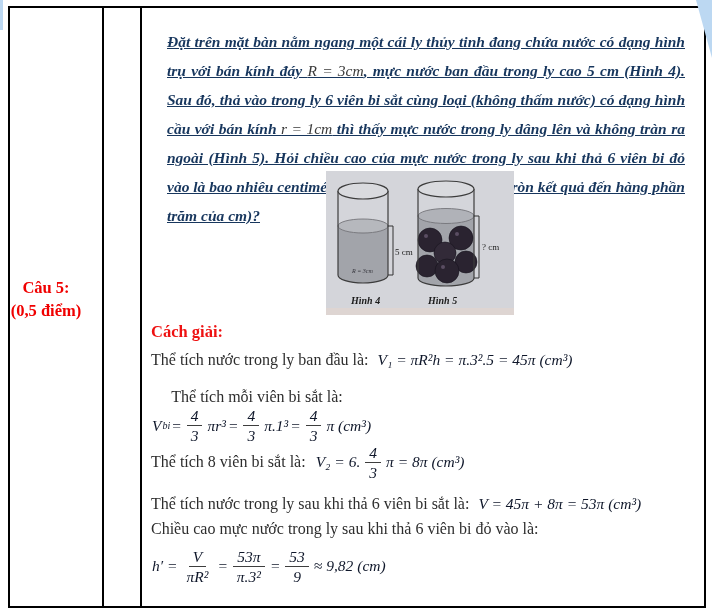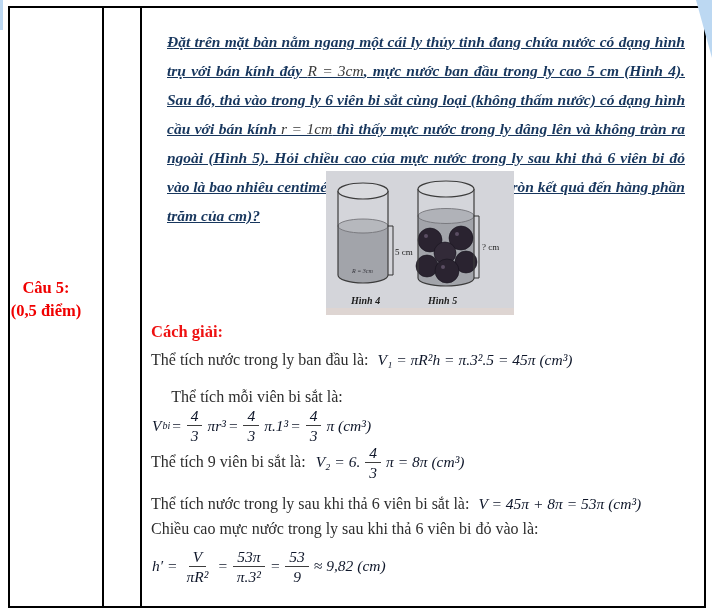--- a/index.html
+++ b/index.html
@@ -148,21 +148,21 @@
         <span class="atom">=</span>
         <span class="frac">
             <span class="num">4</span>
             <span class="den">3</span>
           </span>
         <span class="atom">π (cm³)</span>
       </span>
     </div>
 
     <div class="sol-line t3">
-      <span class="label">Thể tích 9 viên bi sắt là:</span>
+      <span class="label">Thể tích 8 viên bi sắt là:</span>
       <span class="math">
         <span class="atom">V₂ = 6.</span>
         <span class="frac">
             <span class="num">4</span>
             <span class="den">3</span>
           </span>
         <span class="atom">π = 8π (cm³)</span>
       </span>
     </div>
 

